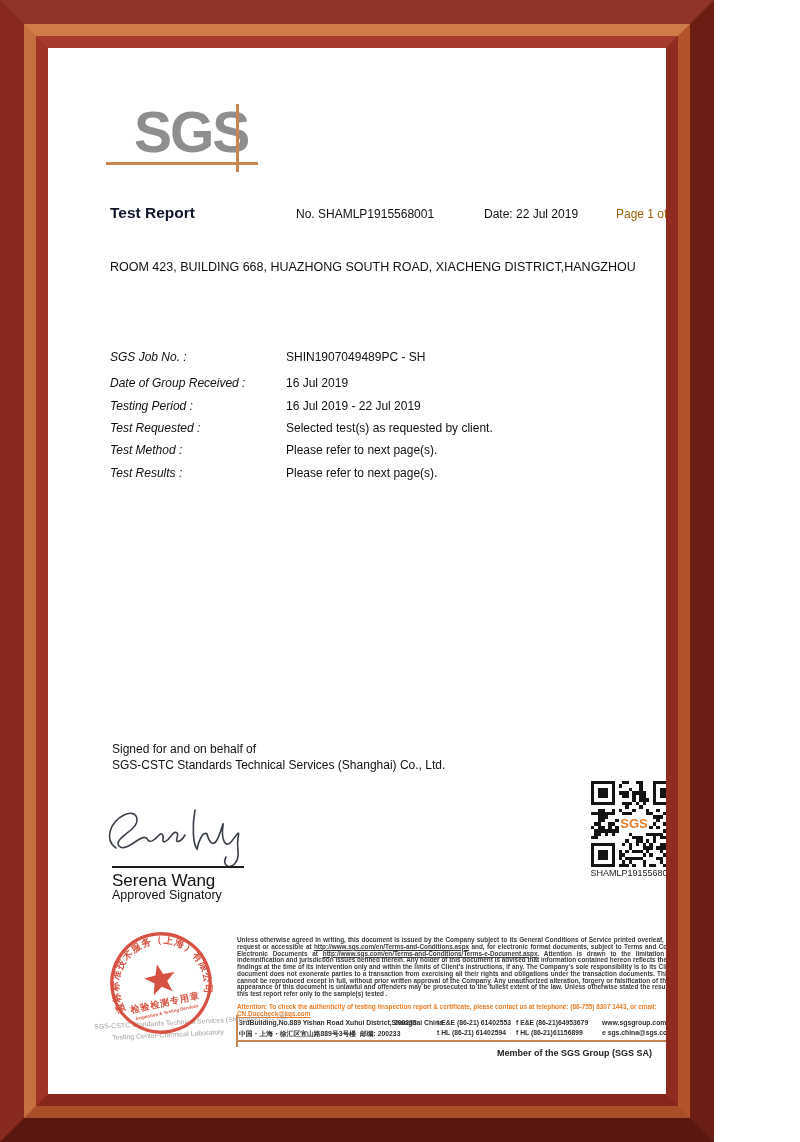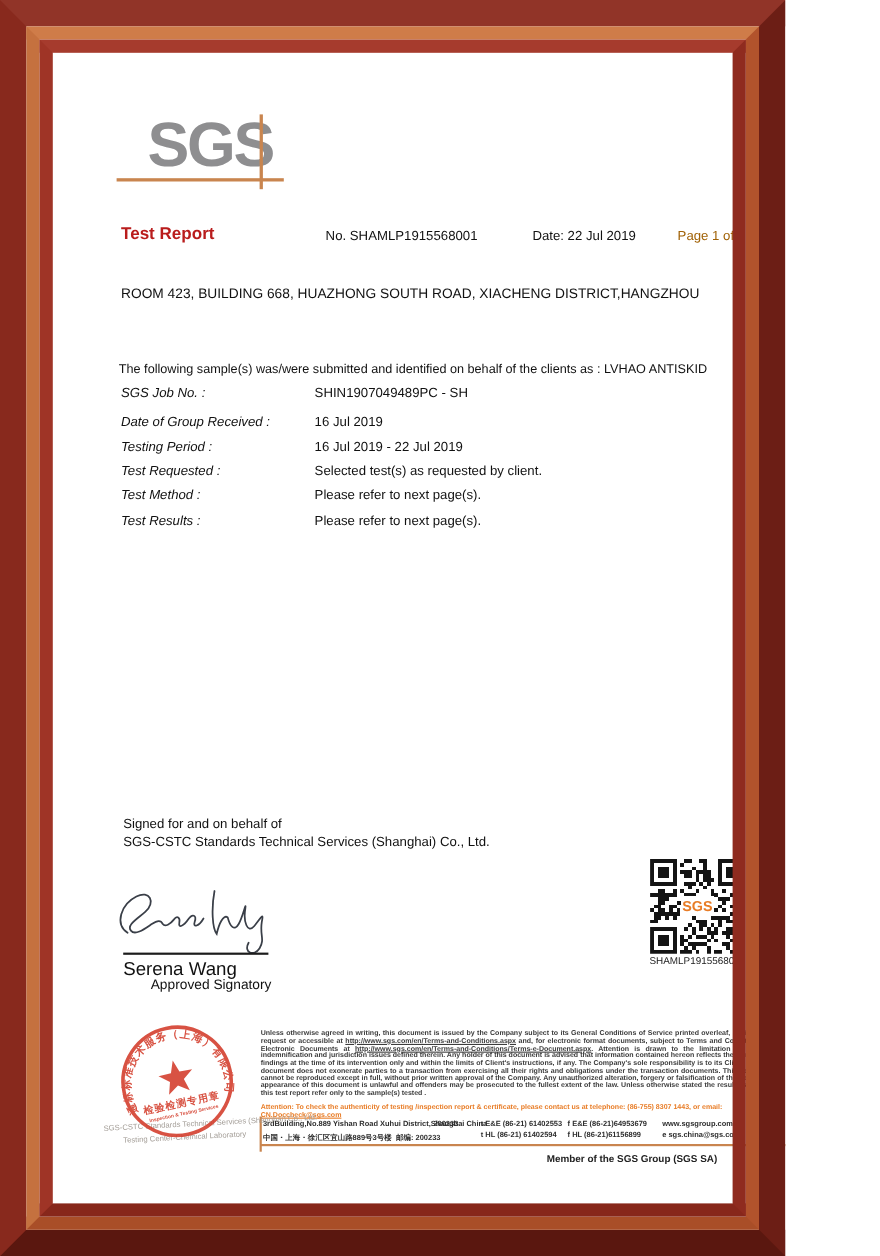--- a/index.html
+++ b/index.html
@@ -12,21 +12,21 @@
   .frame3 { position:absolute; inset:36px; border:12px solid; border-color:#a63b2d #8f2b1f #87271b #9f3426; pointer-events:none; z-index:40; }
 
   .abs { position:absolute; }
 
   
   #logo-text { left:134px; top:104px; font-size:57px; font-weight:bold; letter-spacing:-2px; color:#8e8e90; line-height:56px; }
   #logo-hline { left:106px; top:162px; width:152px; height:2.5px; background:#c9854f; }
   #logo-vline { left:236px; top:104px; width:2.5px; height:68px; background:#c9854f; }
 
   
-  #report-title { left:110px; top:204px; font-size:15.5px; font-weight:bold; color:#b91c1c; }
+  #report-title { left:110px; top:204px; font-size:15.5px; font-weight:bold; color:#0f172a; }
   #report-no    { left:296px; top:207px; font-size:12px; color:#111; }
   #report-date  { left:484px; top:207px; font-size:12px; color:#111; }
   #report-page  { left:616px; top:207px; font-size:12px; color:#a16207; }
 
   #client-name    { left:110px; top:237px; font-size:12.5px; color:#111; }
   #client-address { left:110px; top:260px; font-size:12.5px; color:#111; }
 
   #sample-intro { left:108px; top:330px; font-size:11.5px; color:#111; }
 
   .detail-row { position:absolute; left:0; width:100%; font-size:12px; color:#111; }
@@ -34,21 +34,21 @@
   .detail-row .dvalue { position:absolute; left:286px; white-space:nowrap; }
   #dr0 { top:350px; } #dr1 { top:376px; } #dr2 { top:399px; }
   #dr3 { top:421px; } #dr4 { top:443px; } #dr5 { top:466px; }
 
   #signed1 { left:112px; top:742px; font-size:12px; color:#111; }
   #signed2 { left:112px; top:758px; font-size:12px; color:#111; }
 
   #signature { left:100px; top:796px; }
   #sig-rule  { left:112px; top:866px; width:132px; height:2px; background:#1c1c1c; }
   #signatory-name  { left:112px; top:871px; font-size:17px; color:#111; }
-  #signatory-title { left:112px; top:888px; font-size:12.5px; color:#111;margin-left:25px; }
+  #signatory-title { left:112px; top:888px; font-size:12.5px; color:#111; }
 
   #qr-wrap { left:591px; top:781px; width:86px; height:86px; }
   #qr-caption { left:572px; top:868px; width:124px; text-align:center; font-size:9px; color:#222; }
 
   #stamp { left:108px; top:930px; width:106px; height:106px; transform:rotate(-12deg); opacity:0.9; z-index:30; }
   #lab-line1 { left:94px; top:1018px; font-size:7px; color:#a6a09a; transform:rotate(-3deg); white-space:nowrap; z-index:5; }
   #lab-line2 { left:112px; top:1031px; font-size:7px; color:#a6a09a; transform:rotate(-3deg); white-space:nowrap; z-index:5; }
 
   #fine-print { left:237px; top:937px; width:466px; font-size:6.4px; line-height:6.75px; color:#3c3c3c; font-weight:bold; text-align:justify; }
   #fine-print .fp-link { text-decoration:underline; }
@@ -76,21 +76,20 @@
   <div class="abs" id="logo-hline"></div>
   <div class="abs" id="logo-vline"></div>
 
   <div class="abs" id="report-title">Test Report</div>
   <div class="abs" id="report-no">No. SHAMLP1915568001</div>
   <div class="abs" id="report-date">Date: 22 Jul 2019</div>
   <div class="abs" id="report-page">Page 1 of 8</div>
 
   <div class="abs" id="client-address">ROOM 423, BUILDING 668, HUAZHONG SOUTH ROAD, XIACHENG DISTRICT,HANGZHOU</div>
 
-  <div class="abs" id="sample-intro">The following sample(s) was/were submitted and identified on behalf of the clients as : LVHAO ANTISKID</div>
 
   <div class="detail-row" id="dr0">
     <span class="dlabel">SGS Job No. :</span>
     <span class="dvalue">SHIN1907049489PC - SH</span>
   </div>
   <div class="detail-row" id="dr1">
     <span class="dlabel">Date of Group Received :</span>
     <span class="dvalue">16 Jul 2019</span>
   </div>
   <div class="detail-row" id="dr2">

